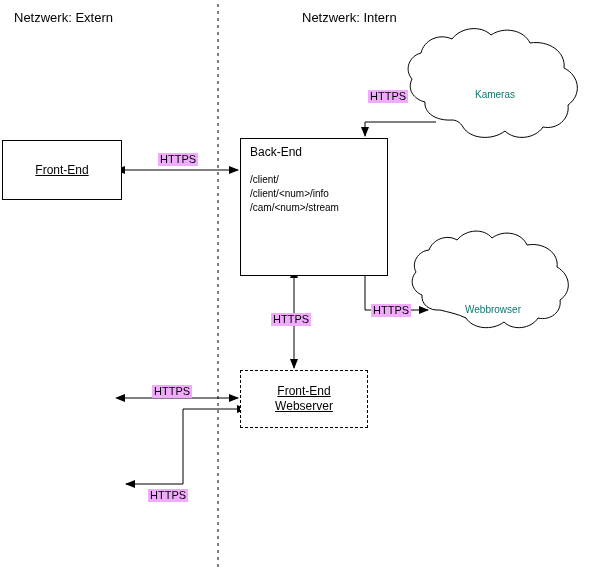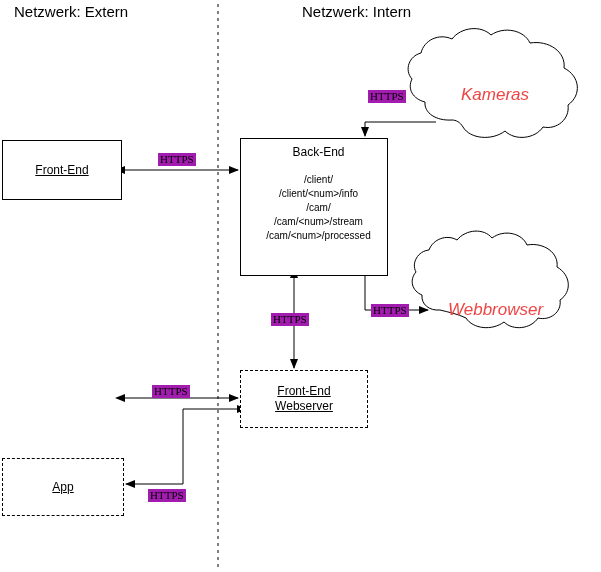--- a/index.html
+++ b/index.html
@@ -39,47 +39,46 @@
   }
   .node-box.solid {
     border: 1px solid #000000;
   }
   .node-box.dashed {
     border: 1px dashed #000000;
   }
   .zone-label {
     position: absolute;
     color: #000000;
-    font-size: 15px;
+    font-size: 13px;
     line-height: 13px;
     white-space: nowrap;
+    margin-top: 6px;
   }
   .edge-label {
     position: absolute;
     color: #000000;
     font-size: 11px;
     line-height: 13px;
     white-space: nowrap;
-    background: #a21caf;
+    background: #f0abfc;
     padding: 0 2px;
-    font-family: Liberation Serif, serif;
   }
   .cloud-label {
     position: absolute;
-    color: #ef4444;
-    font-size: 17px;
+    color: #0f766e;
+    font-size: 10px;
     line-height: 14px;
     white-space: nowrap;
     text-align: center;
-    font-style: italic;
   }
   
   #backend-box {
     display: block;
-    text-align: center;
+    text-align: left;
     padding: 6px 0 0 9px;
   }
   #backend-title {
     font-size: 12px;
     line-height: 15px;
     color: #000000;
     display: block;
     margin-bottom: 13px;
   }
   .api-path {
@@ -157,29 +156,24 @@
   <div class="zone-label" style="left:302px; top:5px;">Netzwerk: Intern</div>
 
   <div class="node-box solid" style="left:2px; top:140px; width:120px; height:60px;">
     <span class="box-line">Front-End</span>
   </div>
 
   <div class="node-box solid" id="backend-box" style="left:240px; top:138px; width:148px; height:138px;">
     <span id="backend-title">Back-End</span>
     <span class="api-path">/client/</span>
     <span class="api-path">/client/&lt;num&gt;/info</span>
-    <span class="api-path">/cam/</span>
     <span class="api-path">/cam/&lt;num&gt;/stream</span>
-    <span class="api-path">/cam/&lt;num&gt;/processed</span>
   </div>
 
 
-  <div class="node-box dashed" style="left:2px; top:458px; width:122px; height:58px;">
-    <span class="box-line">App</span>
-  </div>
 
   <div class="node-box dashed" style="left:240px; top:370px; width:128px; height:58px; flex-direction:column;">
     <span class="box-line">Front-End</span>
     <span class="box-line">Webserver</span>
   </div>
 
   <div class="cloud-label" style="left:455px; top:88px; width:80px;">Kameras</div>
 
   <div class="cloud-label" style="left:448px; top:303px; width:90px;">Webbrowser</div>
 

